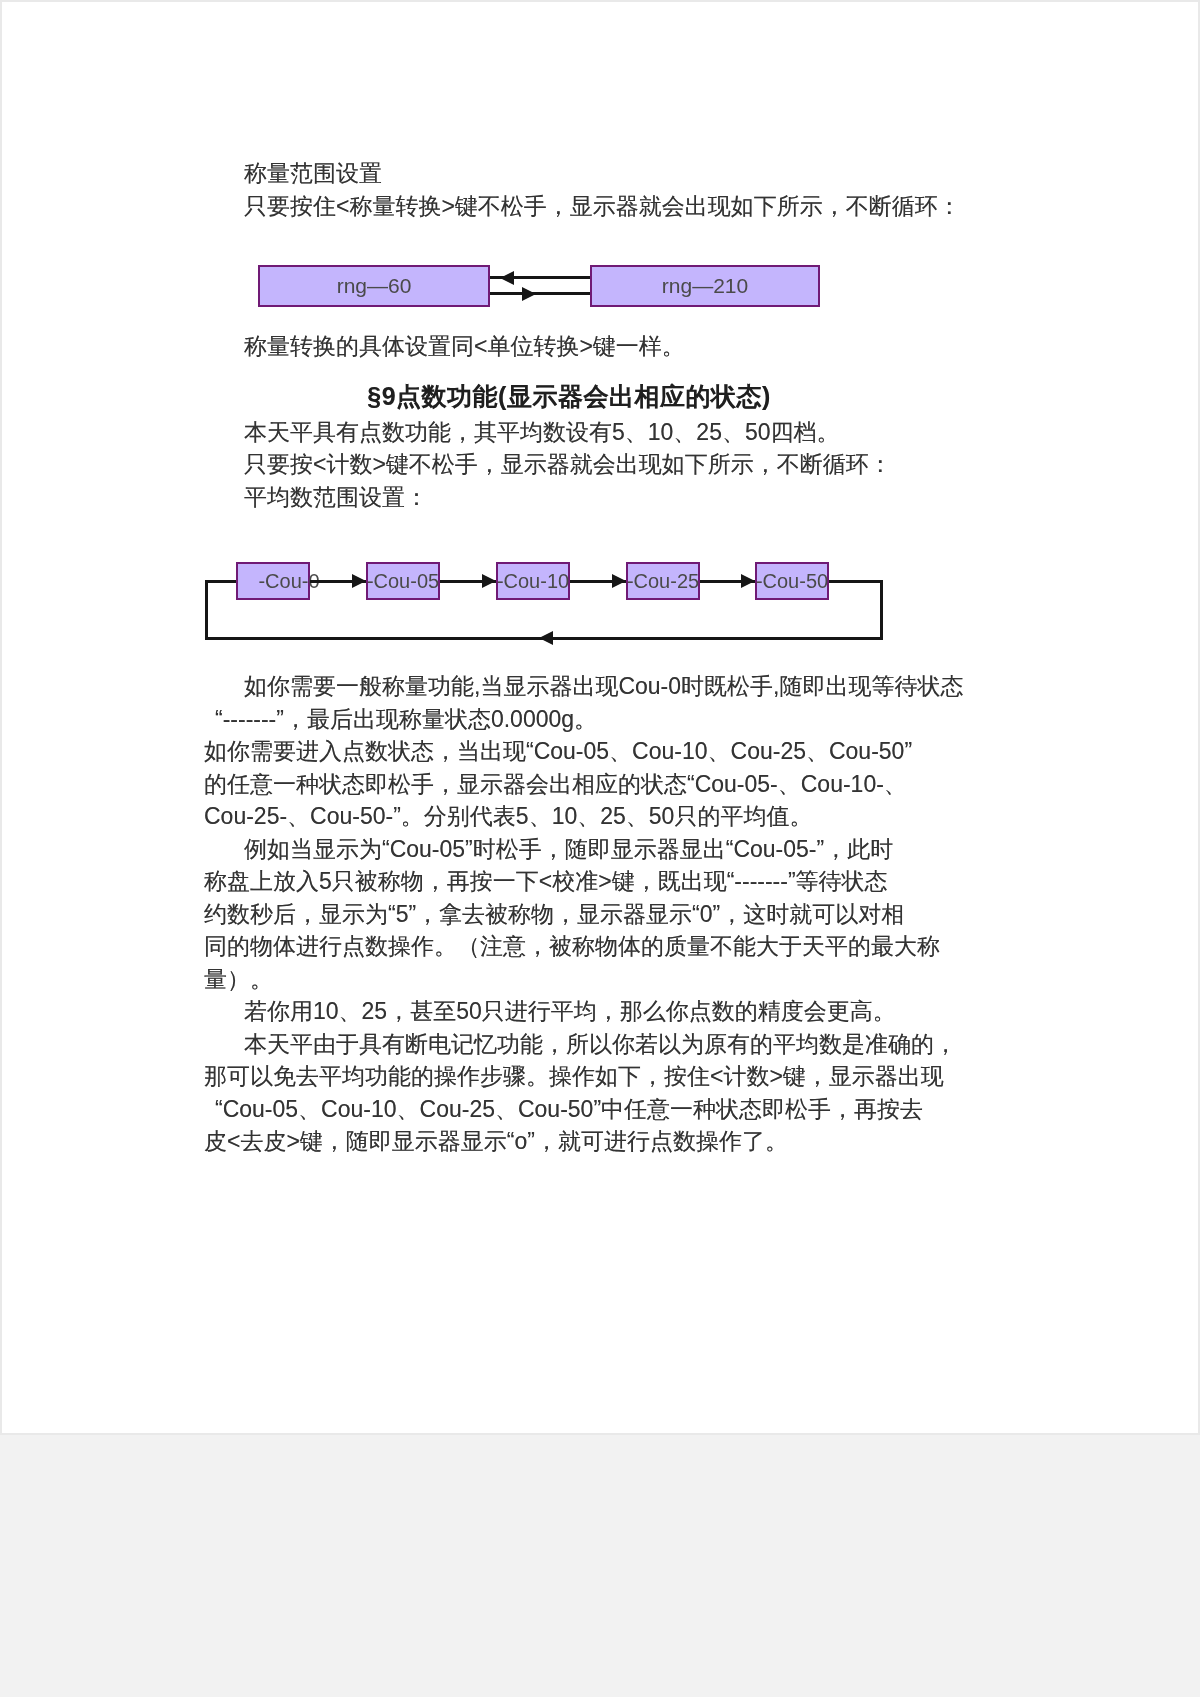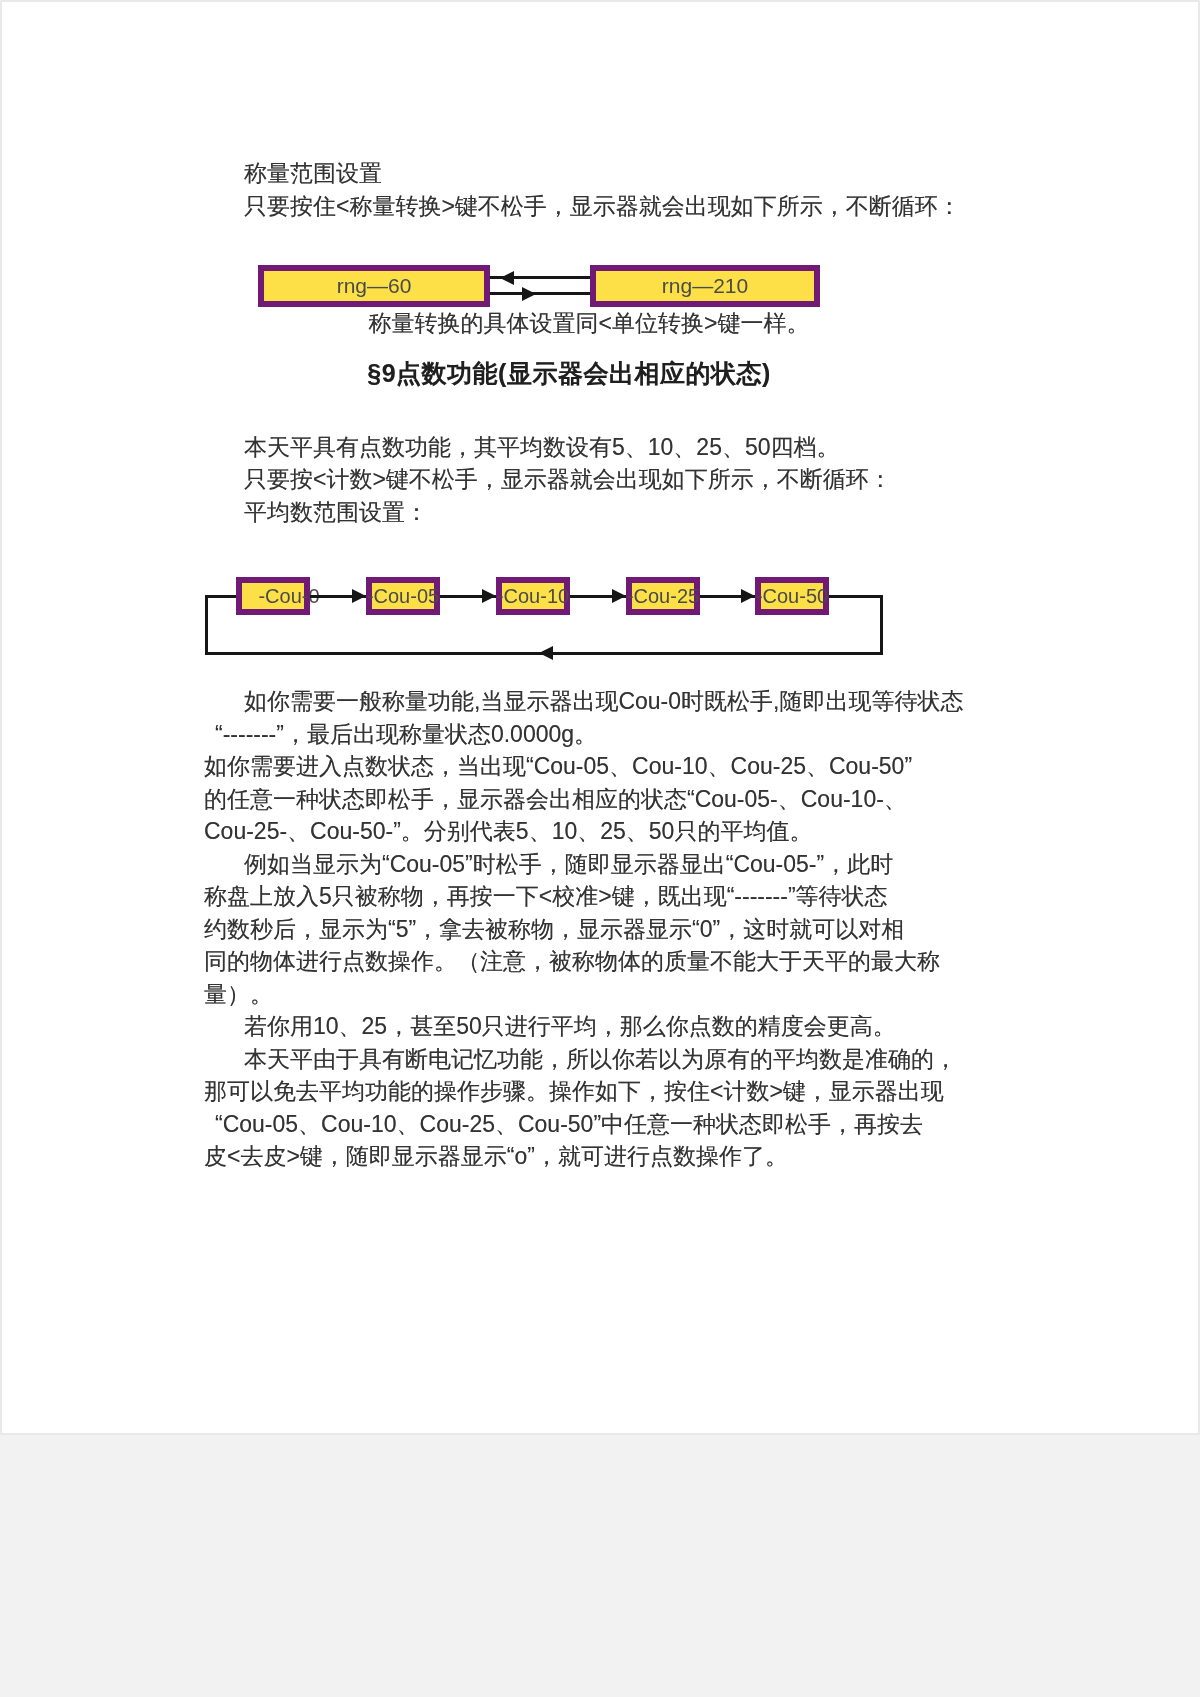--- a/index.html
+++ b/index.html
@@ -29,46 +29,46 @@
   .ind-s{padding-left:11px;}
   .heading{
     margin:13px 0 0 0;
     height:40px;line-height:40px;
     font-size:25px;
     font-weight:bold;
     text-align:center;
     color:#1f1f1f;
     letter-spacing:.5px;
   }
-  .gap-a{margin-top:38px;}
+  .gap-a{}
   
   .dbox{
     position:absolute;
-    border:6px solid #701a75;
-    background:#fde047;
+    border:2px solid #701a75;
+    background:#c4b5fd;
     color:#4a4a4a;
     display:flex;align-items:center;justify-content:center;
     font-size:21px;
     white-space:nowrap;
     box-sizing:border-box;
     text-shadow:none;
   }
   .dline{position:absolute;background:#161616;}
   .tri{position:absolute;width:0;height:0;}
   .tri-right{border-top:7px solid transparent;border-bottom:7px solid transparent;border-left:14px solid #161616;}
   .tri-left{border-top:7px solid transparent;border-bottom:7px solid transparent;border-right:14px solid #161616;}
   
   .diagram1{position:relative;height:42px;margin-top:43px;}
   .d1-box-left{left:54px;top:0;width:232px;height:42px;}
   .d1-box-right{left:386px;top:0;width:230px;height:42px;}
   .d1-line-top{left:286px;top:11px;width:100px;height:3px;}
   .d1-line-bottom{left:286px;top:27px;width:100px;height:3px;}
   .d1-arr-left{left:296px;top:5.5px;}
   .d1-arr-right{left:318px;top:21.5px;}
-  .d1-note{text-align:center;}
+  .d1-note{margin-top:23px;}
   
   .diagram2{position:relative;height:80px;margin-top:49px;}
   .cou{top:0;width:74px;height:38px;font-size:20px;}
   .cou0{left:32px;padding-left:32px;}  .cou05{left:162px;} .cou10{left:292px;}
   .cou25{left:422px;} .cou50{left:551px;}
   .d2-l1{left:106px;top:17.5px;width:56px;height:3px;}
   .d2-l2{left:236px;top:17.5px;width:56px;height:3px;}
   .d2-l3{left:366px;top:17.5px;width:56px;height:3px;}
   .d2-l4{left:496px;top:17.5px;width:55px;height:3px;}
   .d2-a1{left:148px;top:12px;}

